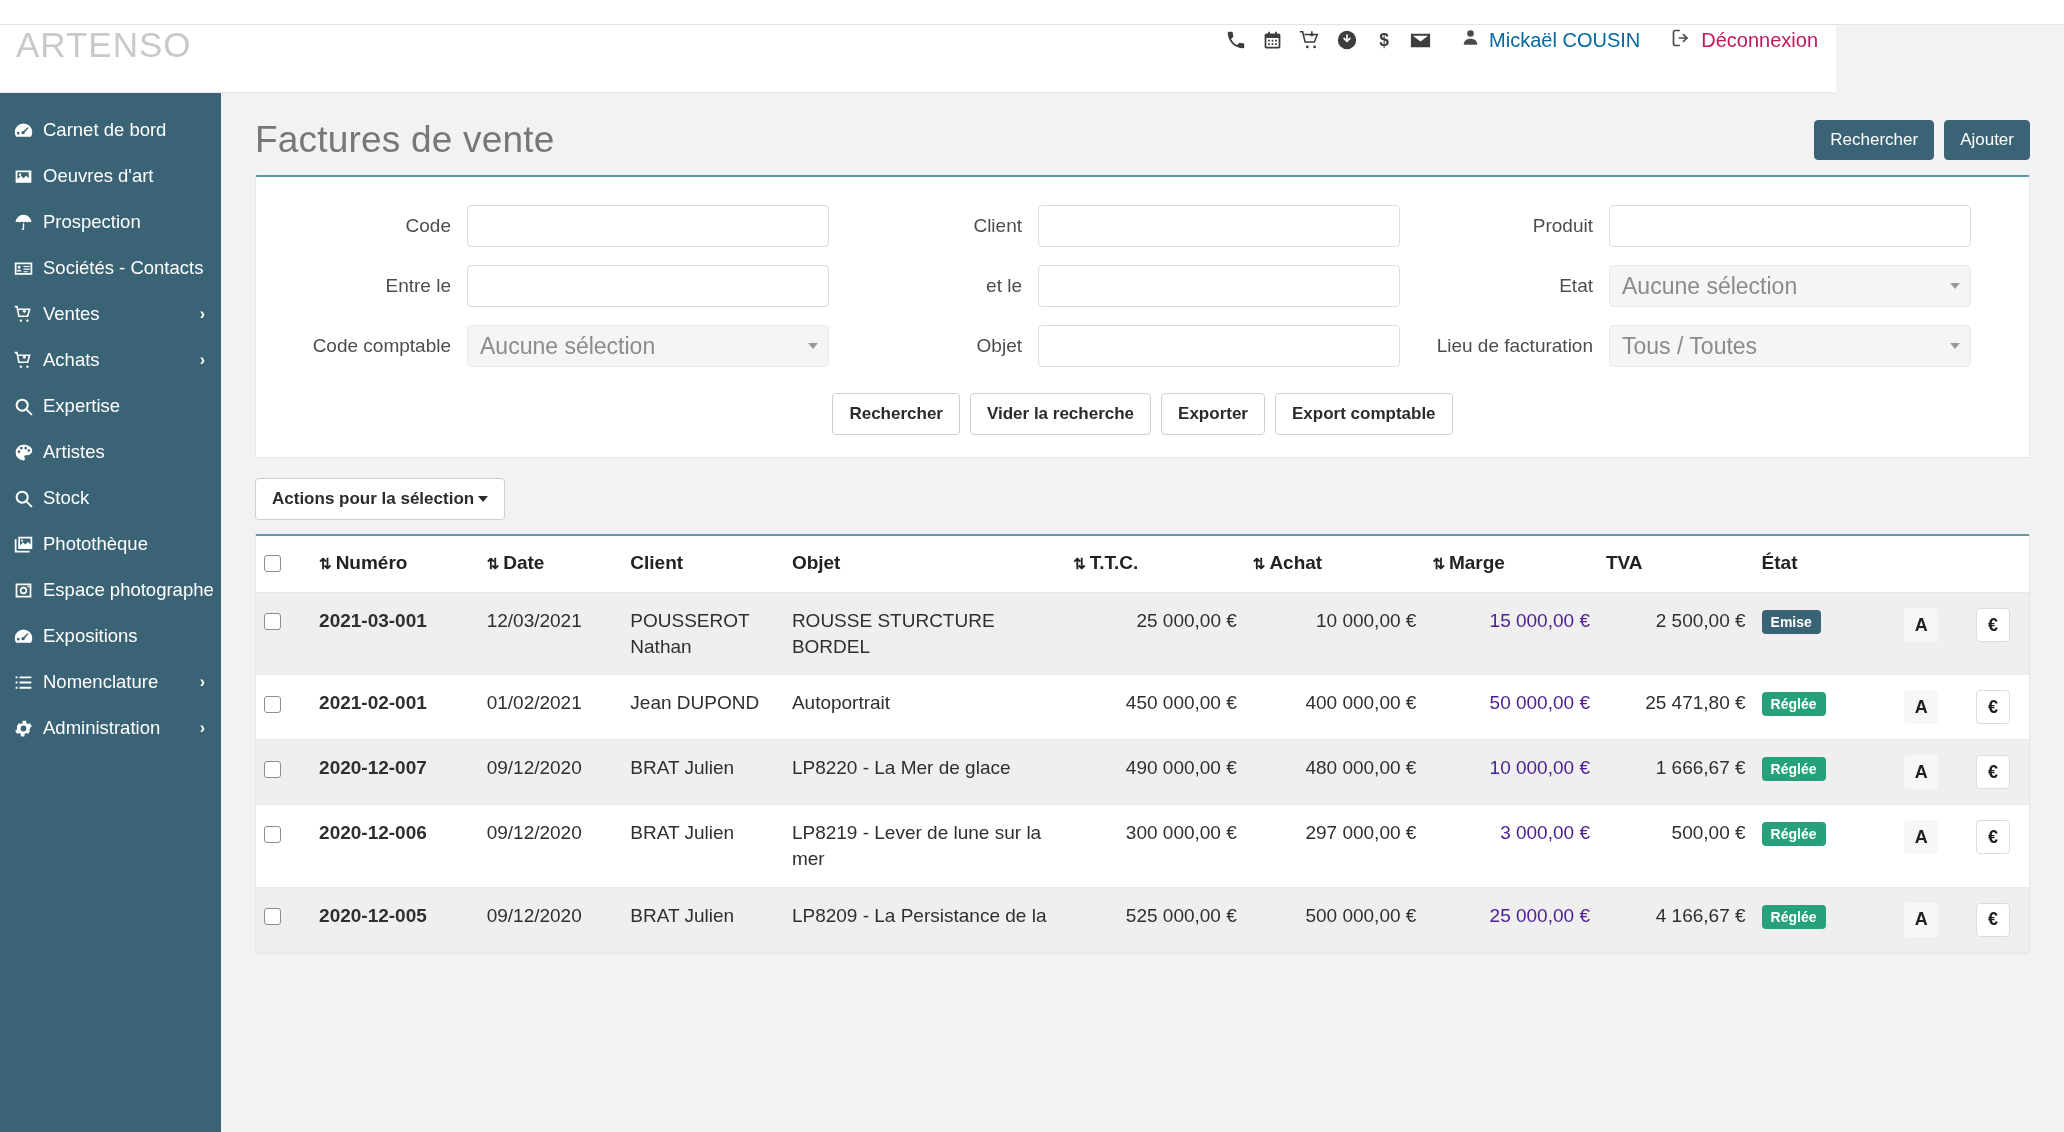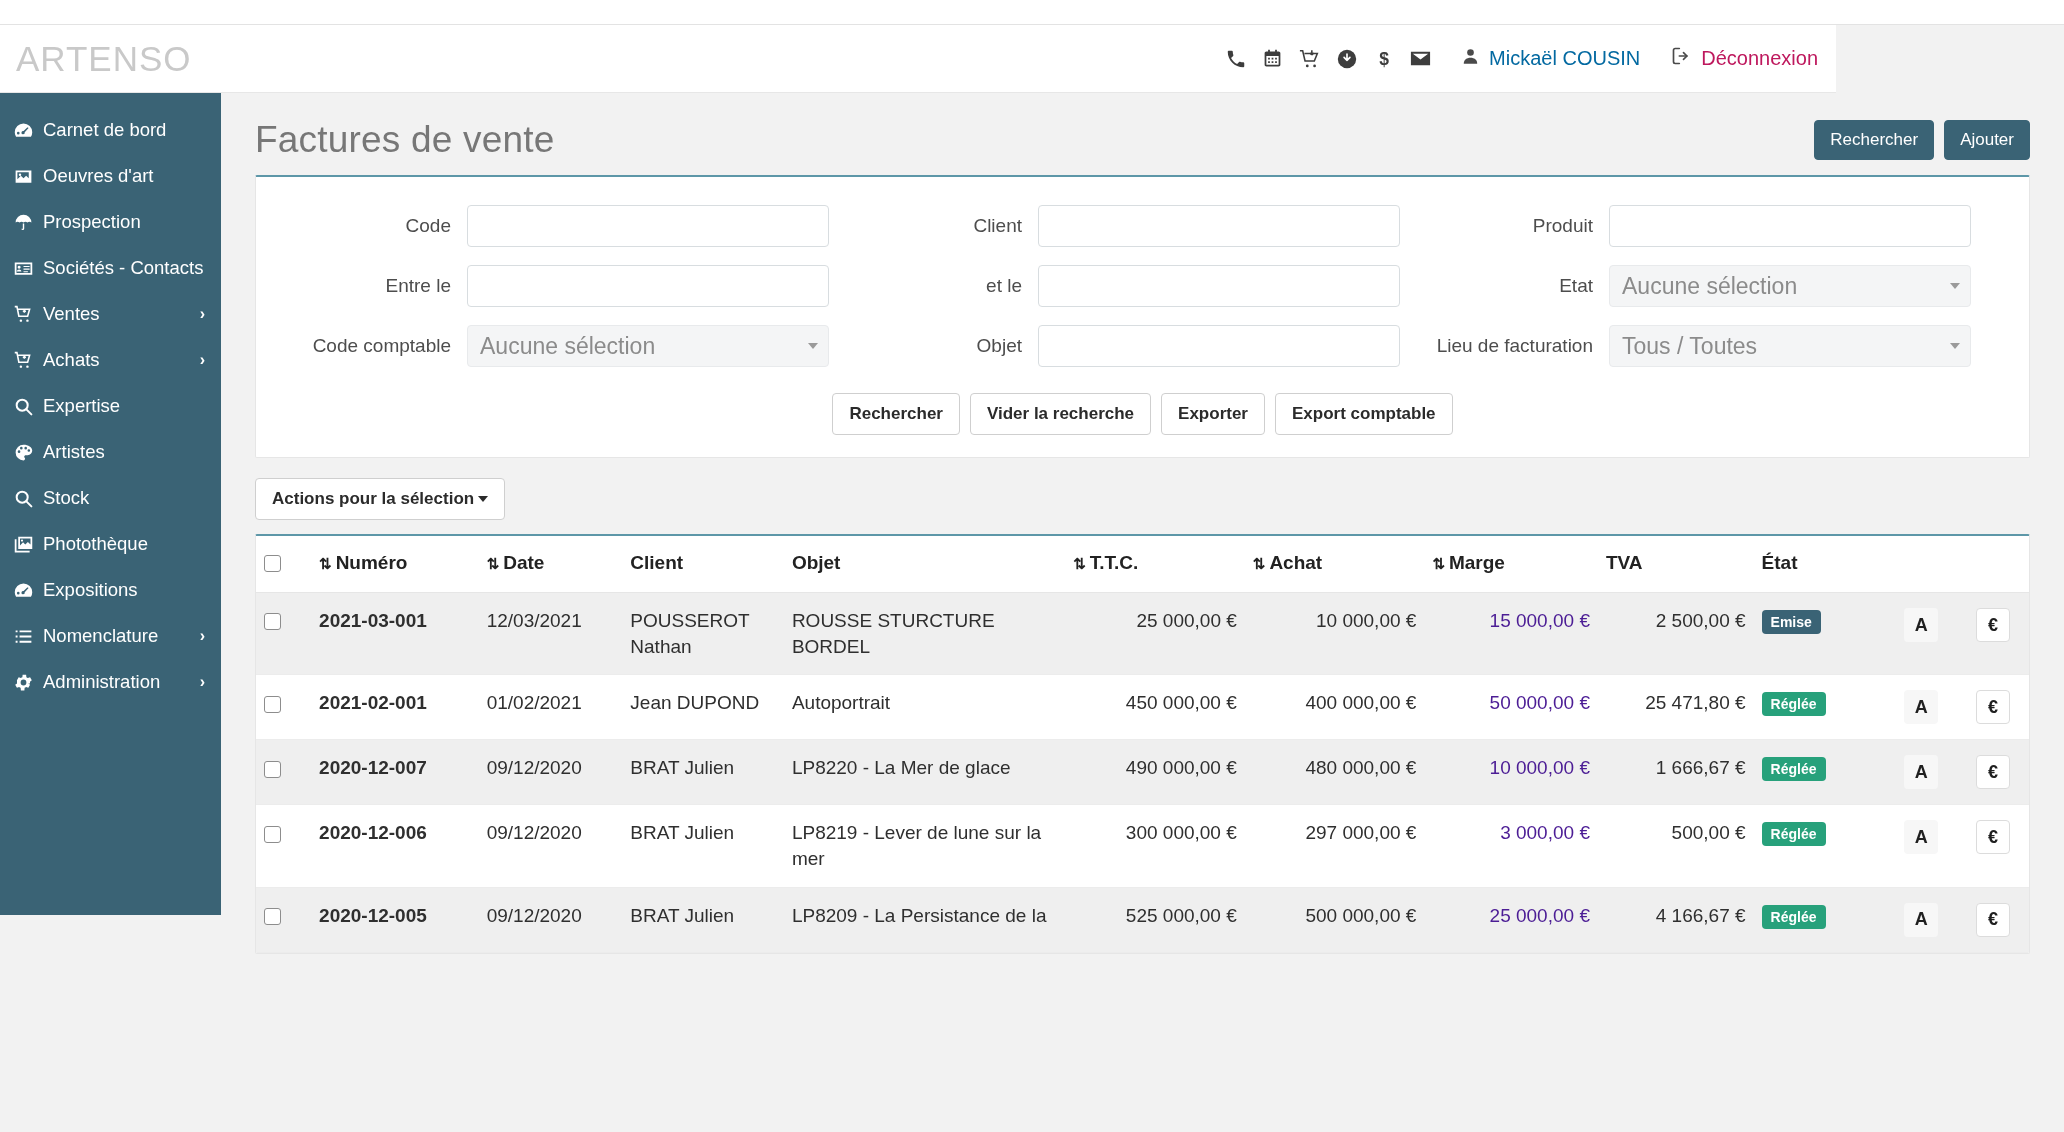--- a/index.html
+++ b/index.html
@@ -23,21 +23,21 @@
     width: 2064px; height: 25px;
     background: #ffffff;
     border-bottom: 1px solid #e3e3e3;
   }
 
   
   .header {
     position: absolute; top: 25px; left: 0;
     width: 1836px; height: 68px;
     background: #ffffff;
-    display: flex; align-items: center;
+    display: flex; align-items: flex-start;
     justify-content: space-between;
     border-bottom: 1px solid #e7e7e7;
     padding: 0 18px 0 8px;
   }
   .brand {
     font-size: 35px;
     letter-spacing: 1px;
     color: #c9c9c9;
     font-weight: 300;
     padding-left: 8px;
@@ -61,21 +61,21 @@
   }
   .logout-chip {
     display: flex; align-items: center; gap: 9px;
     margin-left: 30px;
     font-size: 20px; color: #be185d;
   }
 
   
   .sidebar {
     position: absolute; top: 93px; left: 0;
-    width: 221px; height: 822px;
+    width: 221px; height: 1039px;
     background: #3a6375;
     padding-top: 14px;
     overflow: hidden;
   }
   .nav-item {
     display: flex; align-items: center;
     height: 46px;
     padding: 0 16px 0 13px;
     color: #ffffff;
     font-size: 18.5px;
@@ -484,20 +484,29 @@
       <span class="nav-icon">
         <svg width="21" height="21" viewBox="0 0 24 24" fill="#fff">
             <path d="M2 6h2v13h15v2H2V6z"></path>
             <path d="M6 3h16v14H6V3zm2 2v8l3.5-3.5L14 12l3-3 3 3V5H8zm2.3 1.2a1.3 1.3 0 1 1 0 2.6 1.3 1.3 0 0 1 0-2.6z"></path>
           </svg>
       </span>
       <span class="nav-label">Photothèque</span>
       <span class="nav-caret"></span>
     </div>
 
+    <div class="nav-item">
+      <span class="nav-icon">
+        <svg width="21" height="21" viewBox="0 0 24 24" fill="#fff">
+            <path d="M3 4h18v16H3V4zm2 2v12h14V6H5zm7 1.8a4.2 4.2 0 1 1 0 8.4 4.2 4.2 0 0 1 0-8.4zm0 1.8a2.4 2.4 0 1 0 0 4.8 2.4 2.4 0 0 0 0-4.8zM16.6 6.6h2v1.6h-2V6.6z"></path>
+          </svg>
+      </span>
+      <span class="nav-label">Espace photographe</span>
+      <span class="nav-caret"></span>
+    </div>
 
     <div class="nav-item">
       <span class="nav-icon">
         <svg width="21" height="21" viewBox="0 0 24 24" fill="#fff">
             <path d="M12 4a10 10 0 0 0-10 10c0 1.9.5 3.6 1.5 5.1h17A9.9 9.9 0 0 0 22 14 10 10 0 0 0 12 4zm5.8 5.1L13.4 14a1.9 1.9 0 1 1-1.3-1.4l4.5-4.4.2.4.6.3.4.2zM6 13.5A1.5 1.5 0 1 1 4.5 15 1.5 1.5 0 0 1 6 13.5z"></path>
           </svg>
       </span>
       <span class="nav-label">Expositions</span>
       <span class="nav-caret"></span>
     </div>

